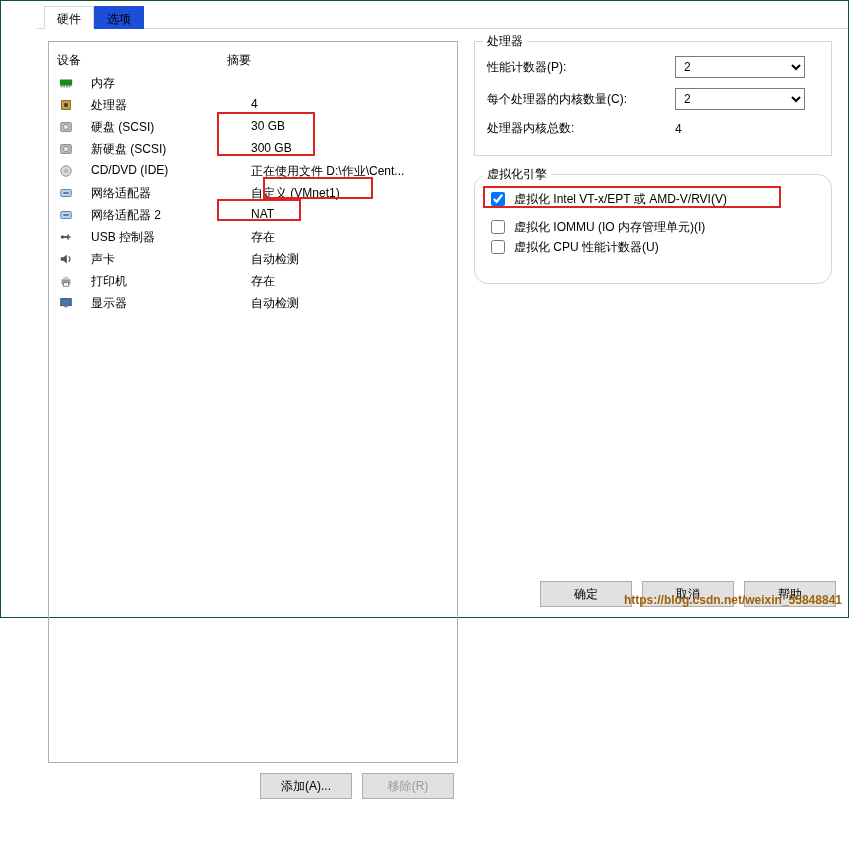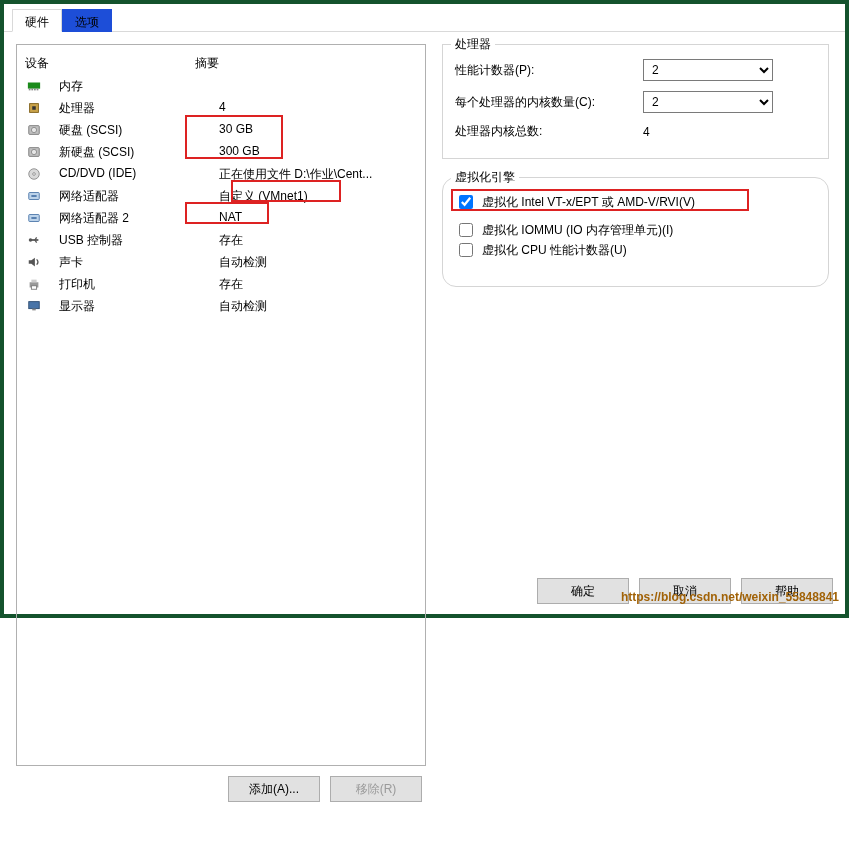--- a/index.html
+++ b/index.html
@@ -8,25 +8,26 @@
     font-family: "Microsoft YaHei", "Segoe UI", Tahoma, sans-serif;
     font-size: 12px;
     background: #fff;
     color: #000;
     width: 849px;
     height: 868px;
     overflow: hidden;
     position: relative;
   }
   .window {
-    border: 4px solid #14532d;
+    border: 1px solid #14532d;
     width: 849px;
     height: 618px;
     background: #fff;
     position: relative;
+    padding-left: 35px;
   }
   
   .tabs {
     display: flex;
     padding: 4px 8px 0 8px;
     border-bottom: 1px solid #d9d9d9;
     background: #fff;
     height: 28px;
   }
   .tab {

